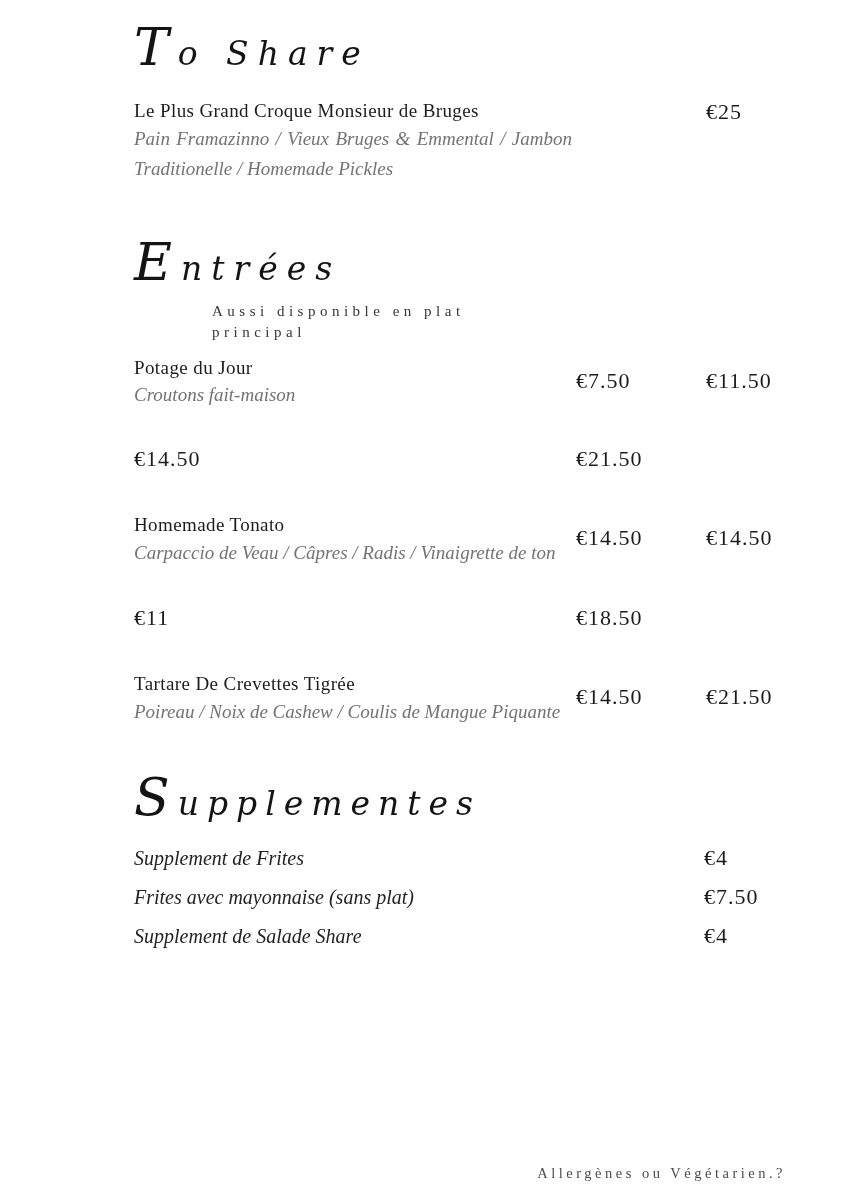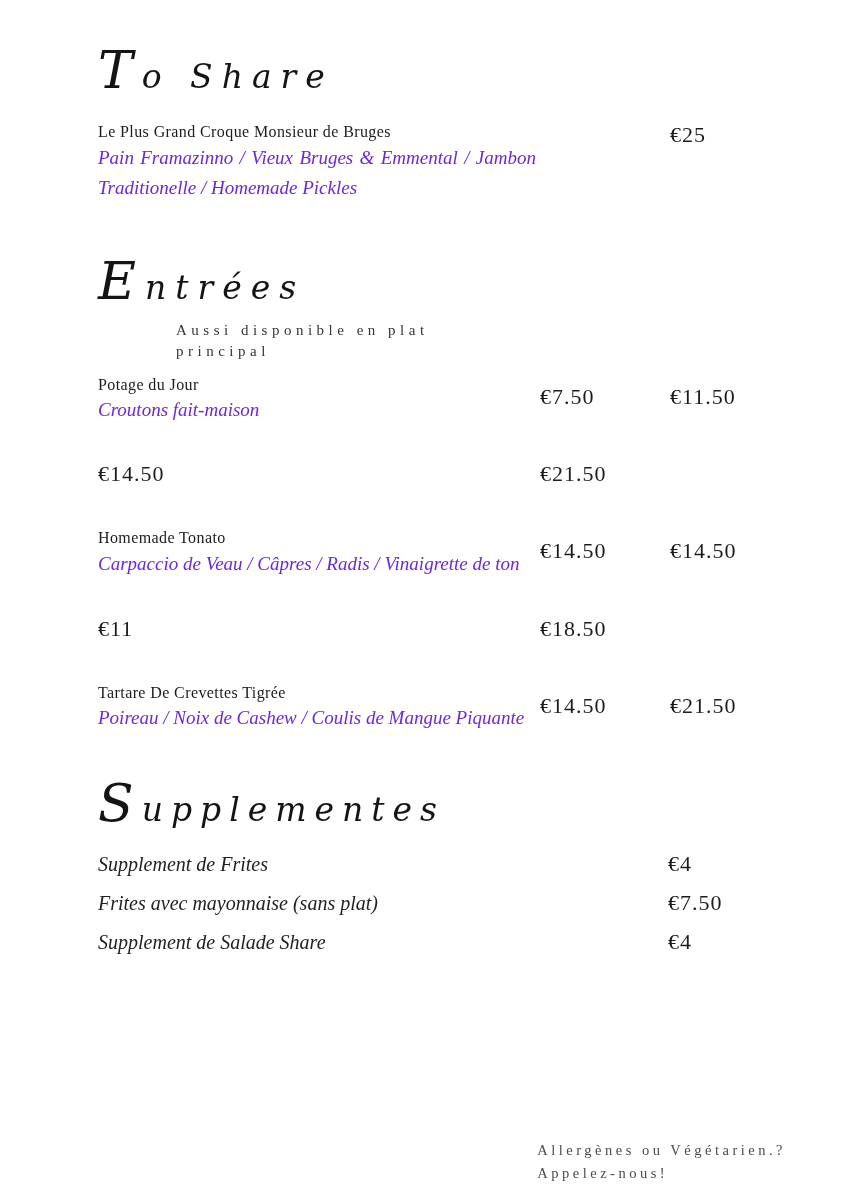--- a/index.html
+++ b/index.html
@@ -5,21 +5,21 @@
   * { box-sizing: border-box; }
   html, body { margin: 0; padding: 0; }
   body {
     width: 848px; height: 1200px;
     background: #ffffff;
     color: #1f1f1f;
     font-family: "Liberation Serif", serif;
     position: relative;
     overflow: hidden;
   }
-  .menu { padding: 40px 0 0 98px; }
+  .menu { padding: 17px 0 0 98px; margin-left: 36px; }
 
   
   .script {
     font-family: "DejaVu Serif", serif;
     font-style: italic;
     font-weight: 400;
     font-size: 33px;
     letter-spacing: 9px;
     line-height: 60px;
     color: #141414;
@@ -41,32 +41,32 @@
   }
 
   .item {
     display: grid;
     grid-template-columns: 442px 130px auto;
     margin-top: 36px;
   }
   .section-entrees .item.first { margin-top: 12px; }
 
   .iname {
-    font-size: 16px;
+    font-size: 19px;
     letter-spacing: 0.4px;
     line-height: 1.35;
     color: #1c1c1c;
   }
   .idesc {
     font-style: italic;
     font-size: 19px;
     line-height: 1.58;
     text-align: justify;
     max-width: 438px;
-    color: #6d28d9;
+    color: #737373;
   }
   .price {
     font-size: 22px;
     letter-spacing: 1px;
     align-self: center;
     padding-bottom: 4px;
     color: #1c1c1c;
     white-space: nowrap;
   }
   .price--top { align-self: start; padding-top: 1px; }
@@ -177,14 +177,13 @@
     <div class="supp-row">
       <div class="supp-name">Supplement de Salade Share</div>
       <div class="supp-price">€4</div>
     </div>
   </section>
 
 </main>
 
 <div class="footer">
   <div>Allergènes ou Végétarien.?</div>
-  <div>Appelez-nous!</div>
 </div>
 
 </body></html>

